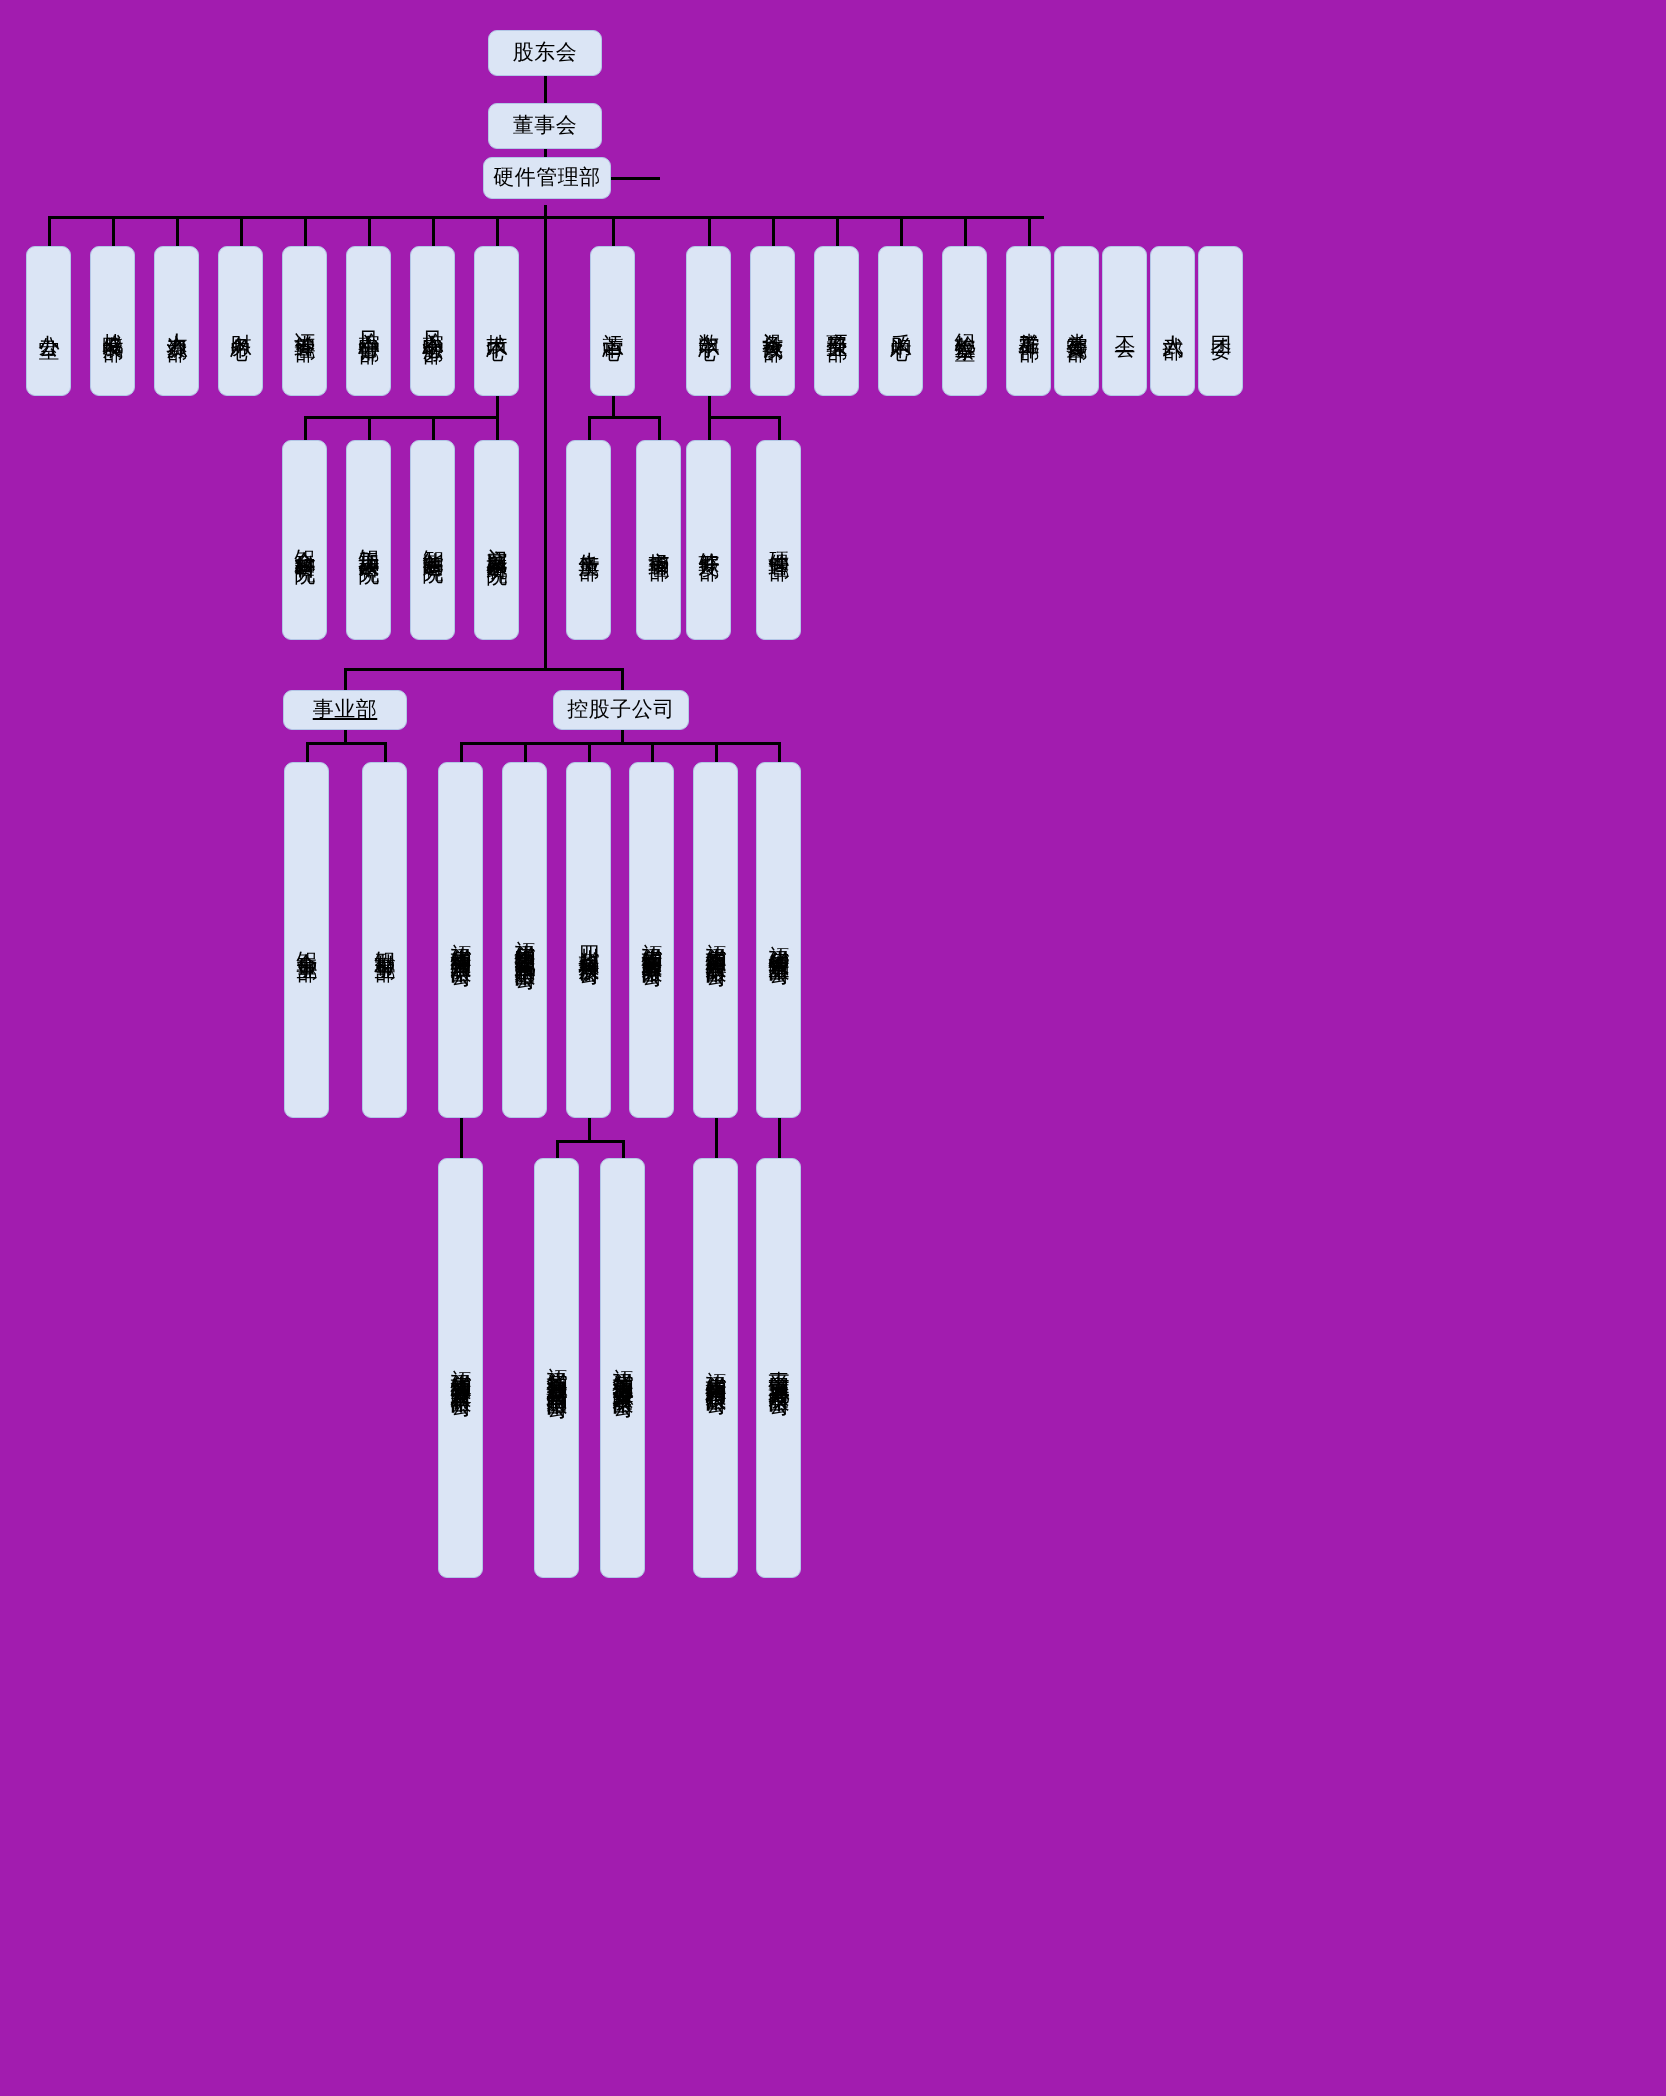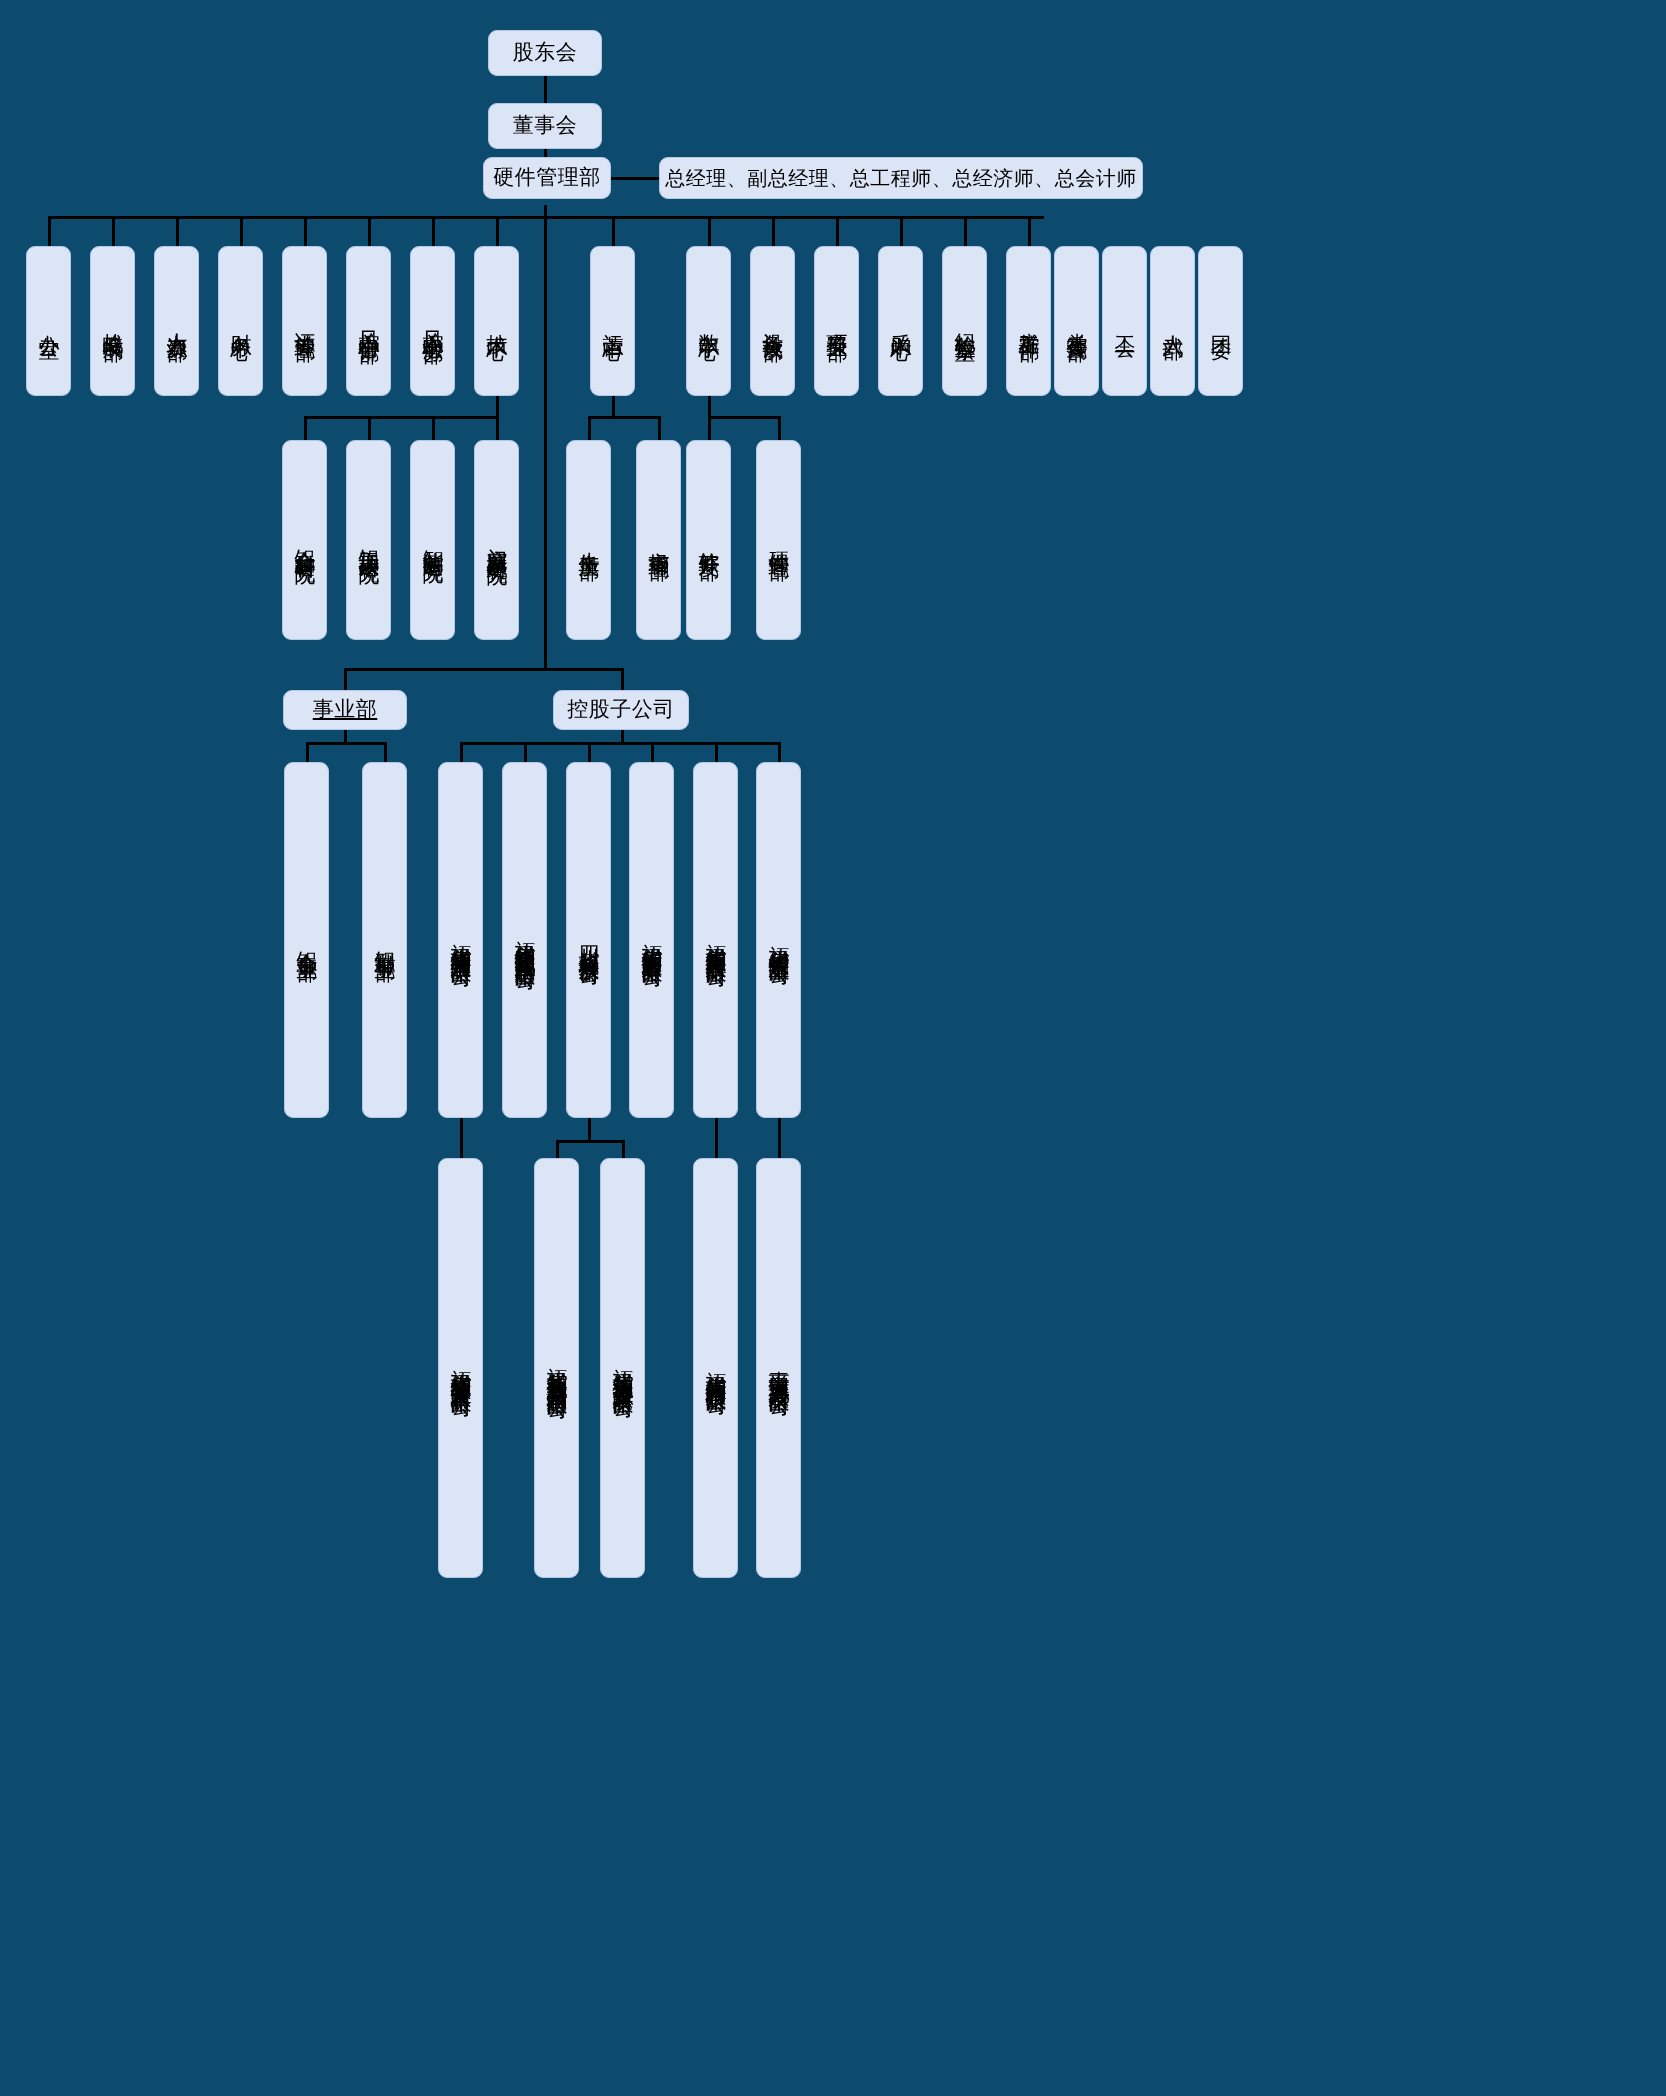--- a/index.html
+++ b/index.html
@@ -5,21 +5,21 @@
   html,body{margin:0;padding:0;background:#ffffff;}
   body{
     font-family:"Liberation Serif","DejaVu Serif",serif;
     color:#000000;
   }
   #chart{
     position:relative;
     width:1666px;
     height:2096px;
     overflow:hidden;
-    background:#0c4a6e;
+    background:#a21caf;
   }
   .node{
     position:absolute;
     box-sizing:border-box;
     background:#dbe5f5;
     border:1.6px solid #b3c7e6;
     border-radius:9px;
     display:flex;
     align-items:center;
     justify-content:center;
@@ -119,21 +119,20 @@
   <div class="line v" style="left:588px;top:1118px;height:22px;"></div>
   <div class="line h" style="left:556px;top:1140px;width:68px;"></div>
   <div class="line v" style="left:556px;top:1140px;height:18px;"></div>
   <div class="line v" style="left:622px;top:1140px;height:18px;"></div>
   <div class="line v" style="left:715px;top:1118px;height:40px;"></div>
   <div class="line v" style="left:778px;top:1118px;height:40px;"></div>
 
   <div class="node h" style="left:488px;top:30px;width:114px;height:46px;">股东会</div>
   <div class="node h" style="left:488px;top:103px;width:114px;height:46px;">董事会</div>
   <div class="node h" style="left:483px;top:157px;width:128px;height:42px;">硬件管理部</div>
-  <div class="node h" style="left:659px;top:157px;width:484px;height:42px;font-size:20px;">总经理、副总经理、总工程师、总经济师、总会计师</div>
 
   <div class="node vert" style="left:26px;top:246px;width:45px;height:150px;">办公室</div>
   <div class="node vert" style="left:90px;top:246px;width:45px;height:150px;">战略发展部</div>
   <div class="node vert" style="left:154px;top:246px;width:45px;height:150px;">人力资源部</div>
   <div class="node vert" style="left:218px;top:246px;width:45px;height:150px;">财务中心</div>
   <div class="node vert" style="left:282px;top:246px;width:45px;height:150px;">证券管理部</div>
   <div class="node vert" style="left:346px;top:246px;width:45px;height:150px;">风控中心审计部</div>
   <div class="node vert" style="left:410px;top:246px;width:45px;height:150px;">风控中心法务部</div>
   <div class="node vert" style="left:474px;top:246px;width:45px;height:150px;">技术中心</div>
 

